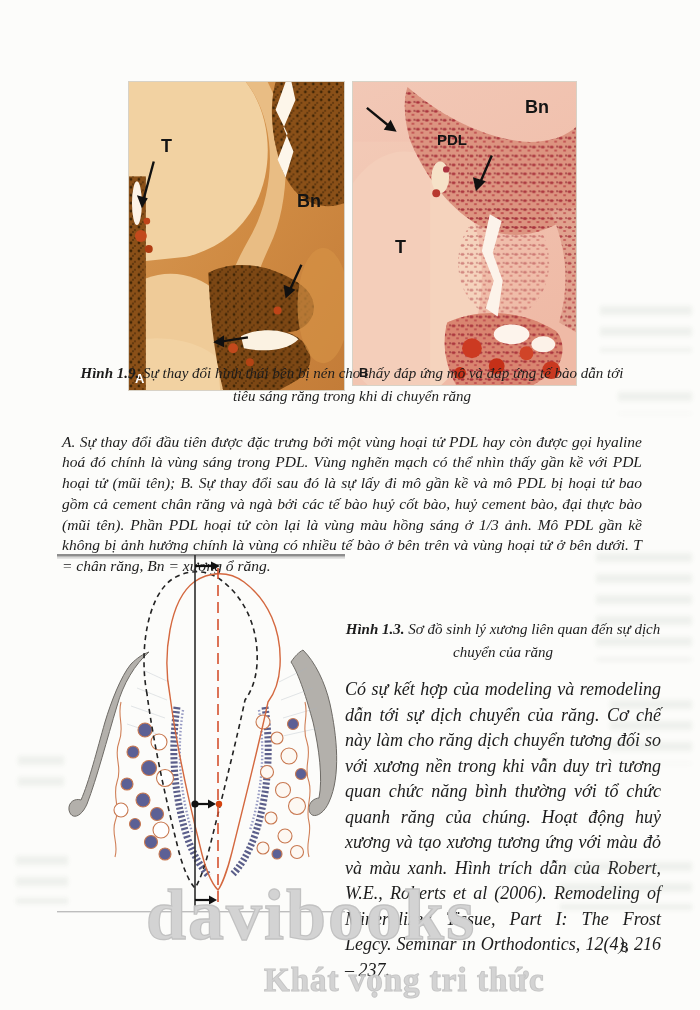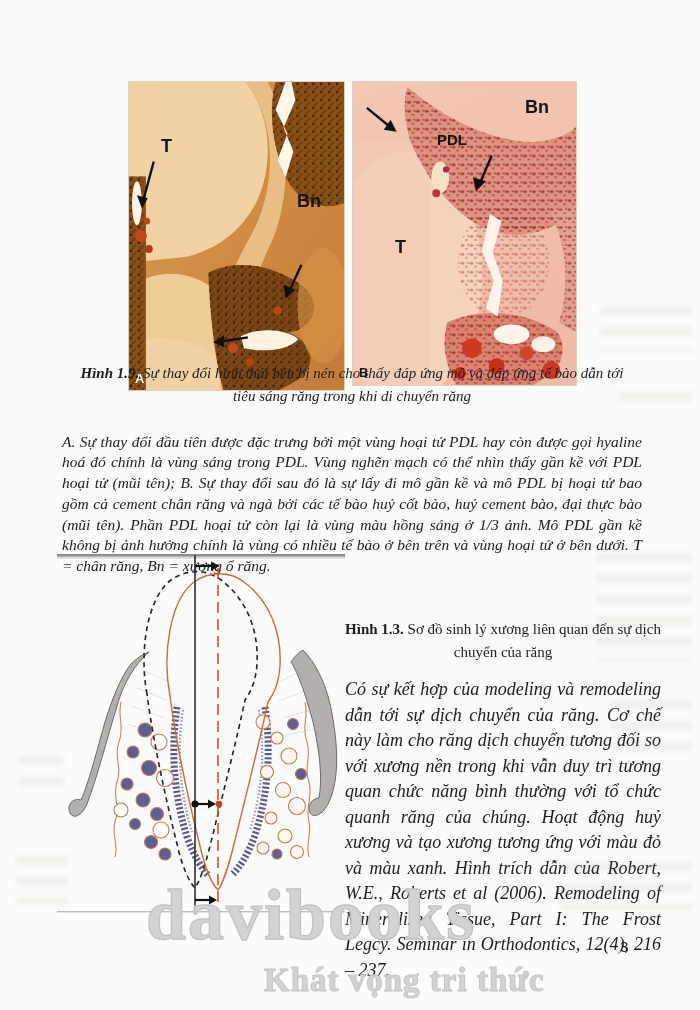--- a/index.html
+++ b/index.html
@@ -19,21 +19,21 @@
   
   .caption{
     position:absolute;text-align:center;font-style:italic;font-size:15px;line-height:1.55;
   }
   .cap-label{font-weight:bold;}
   .desc{
     position:absolute;left:62px;top:416px;width:580px;
     font-style:italic;font-size:15.5px;line-height:1.34;text-align:justify;
   }
   .fig3-col{position:absolute;left:345px;top:618px;width:316px;}
-  .fig3-cap{text-align:center;font-size:15px;line-height:1.5;margin-bottom:10px;}
+  .fig3-cap{text-align:center;font-style:italic;font-size:15px;line-height:1.5;margin-bottom:10px;}
   .fig3-body{font-style:italic;font-size:18px;line-height:1.42;text-align:justify;}
   
   .diagram{position:absolute;left:57px;top:552px;width:288px;height:368px;}
   .diagram svg{display:block;width:100%;height:100%;}
   
   .wm{
     position:absolute;font-family:"Liberation Serif","DejaVu Serif",serif;font-weight:bold;
     color:rgba(255,255,255,0.10);
     -webkit-text-stroke:1.3px #c2c2c2;
     text-shadow:0 0 1px #cfcfcf;

